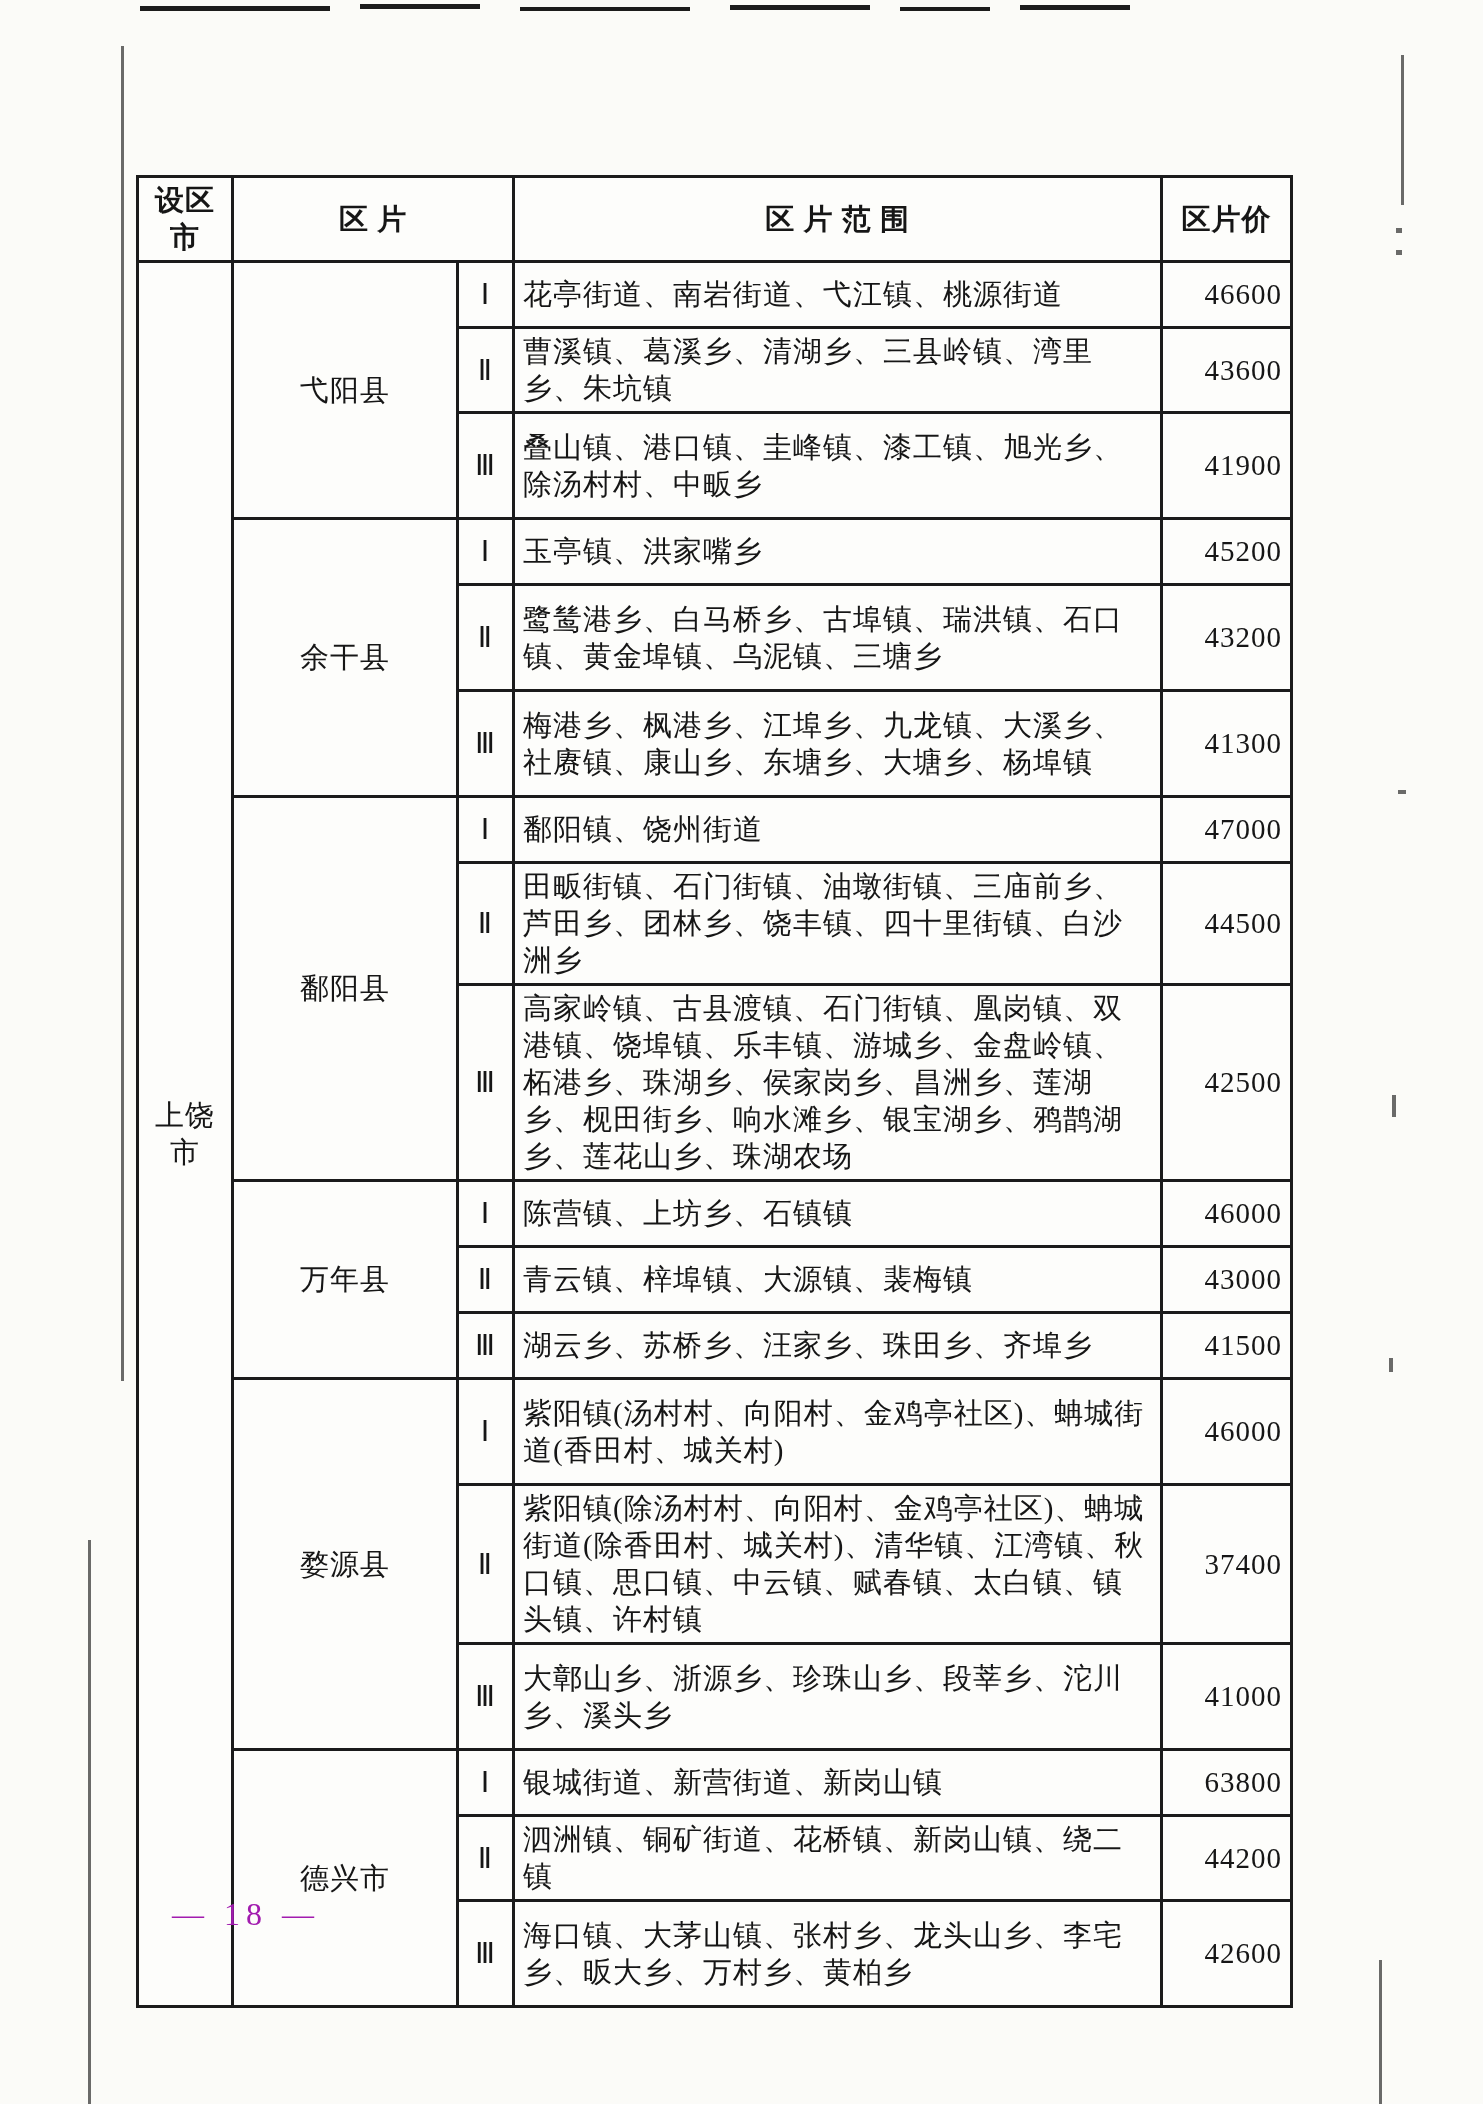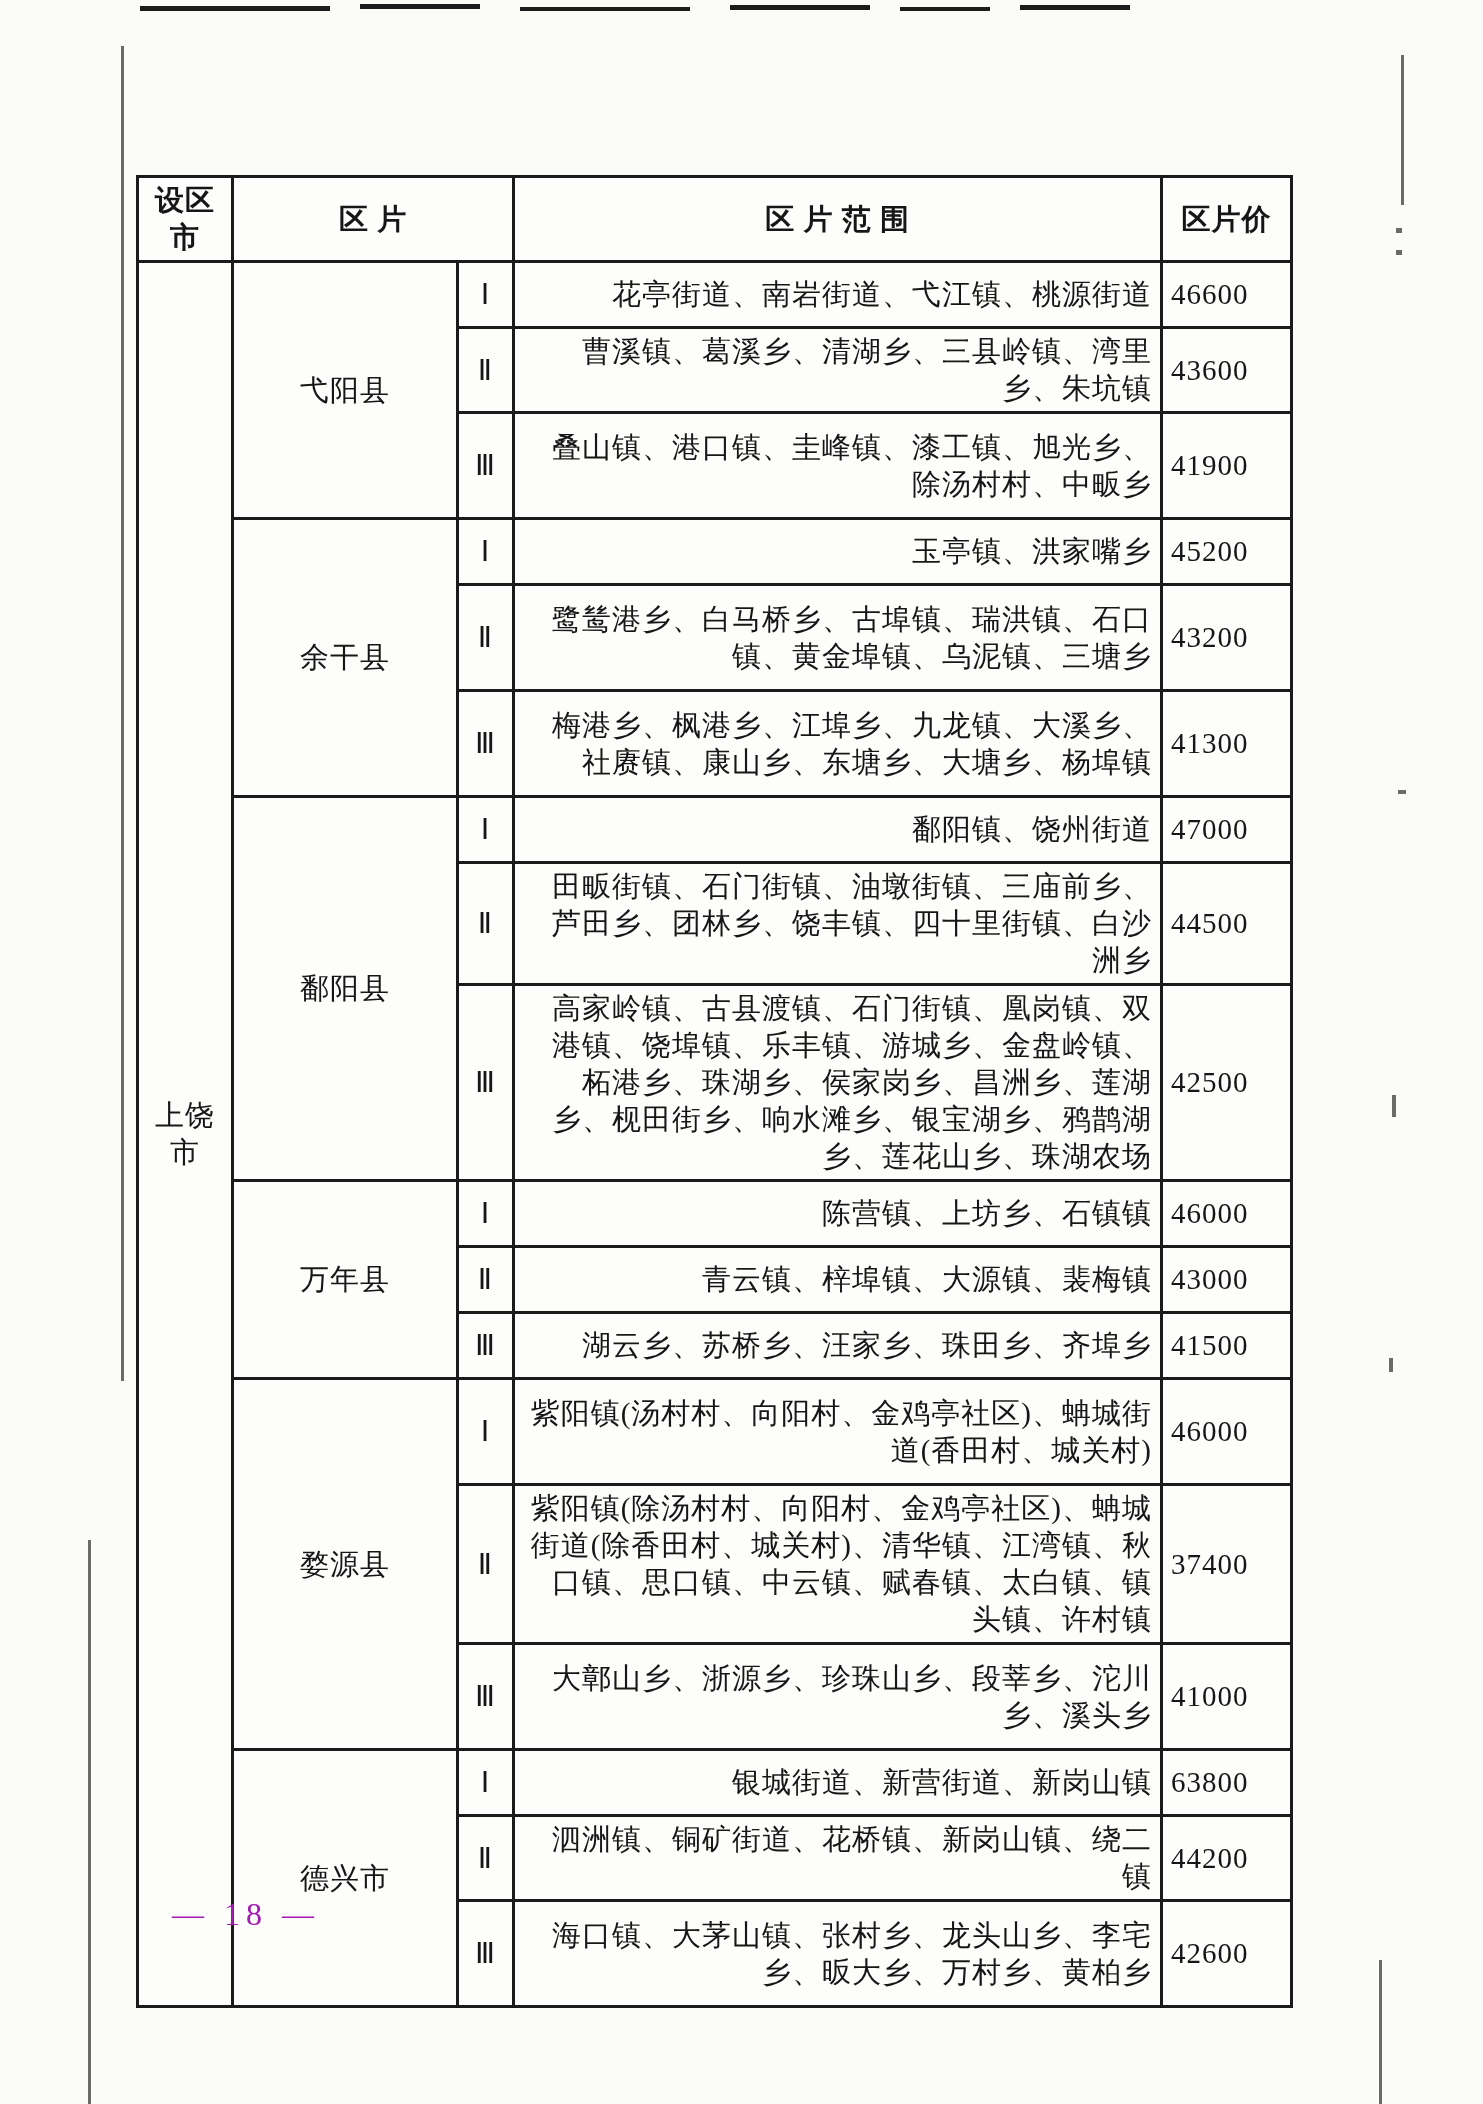--- a/index.html
+++ b/index.html
@@ -54,25 +54,25 @@
     letter-spacing:2px;
     padding:2px;
   }
   td.c-lvl{
     text-align:center;
     font-size:30px;
     font-family:"DejaVu Sans","Liberation Serif",serif;
     padding:2px;
   }
   td.c-scope{
+    text-align:left;
+    padding:6px 10px 6px 14px;
+  }
+  td.c-price{
     text-align:right;
-    padding:6px 10px 6px 14px;
-  }
-  td.c-price{
-    text-align:left;
     font-size:31px;
     letter-spacing:2px;
     padding:2px;
   }
   .footer{
     position:absolute;
     left:172px;top:1896px;
     font-size:32px;
     letter-spacing:6px;
     color:#a21caf;

